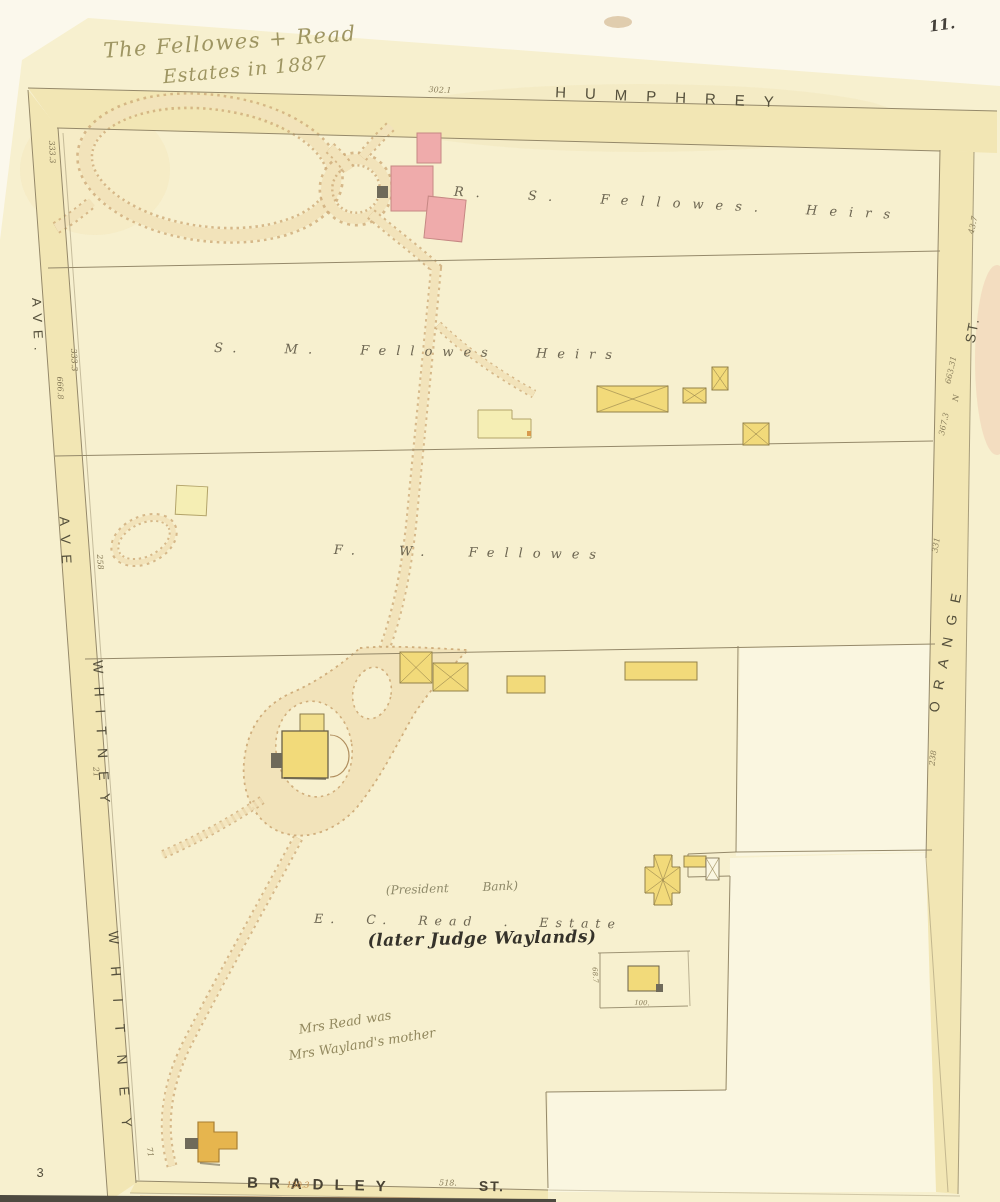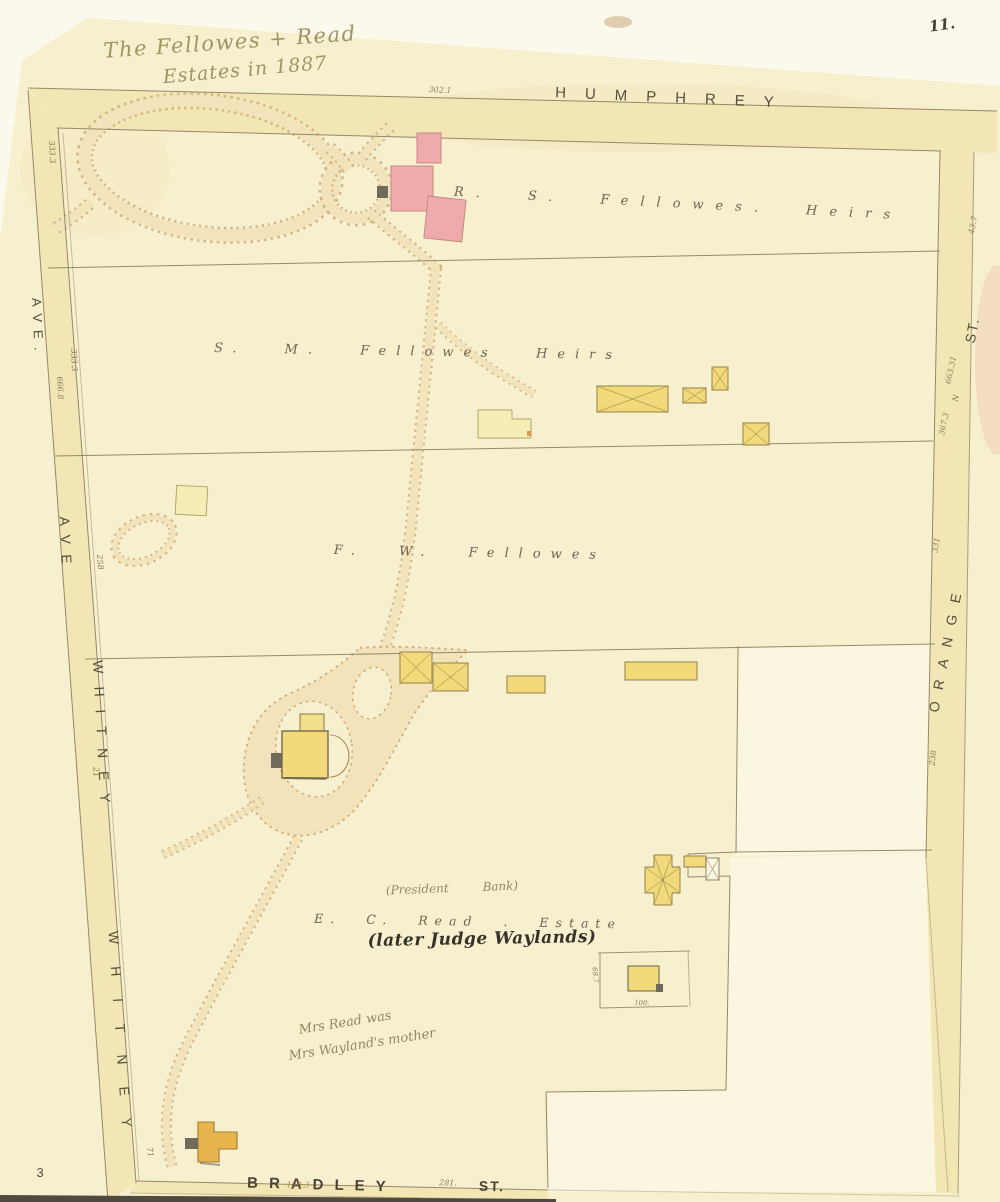--- a/index.html
+++ b/index.html
@@ -218,16 +218,16 @@
   <div class="lbl dim" style="left:150px;top:1152px;transform:translate(-50%,-50%) rotate(80deg);">71</div>
   <div class="lbl dim" style="left:973px;top:225px;transform:translate(-50%,-50%) rotate(-78deg);">43.7</div>
   <div class="lbl dim" style="left:951px;top:370px;transform:translate(-50%,-50%) rotate(-78deg);">663.31</div>
   <div class="lbl dim" style="left:956px;top:398px;transform:translate(-50%,-50%) rotate(-78deg);">N</div>
   <div class="lbl dim" style="left:944px;top:424px;transform:translate(-50%,-50%) rotate(-78deg);">367.3</div>
   <div class="lbl dim" style="left:936px;top:545px;transform:translate(-50%,-50%) rotate(-80deg);">331</div>
   <div class="lbl dim" style="left:933px;top:758px;transform:translate(-50%,-50%) rotate(-82deg);">238</div>
   <div class="lbl dim" style="left:595px;top:975px;transform:translate(-50%,-50%) rotate(87deg);font-size:7px;">68.7</div>
   <div class="lbl dim" style="left:642px;top:1003px;transform:translate(-50%,-50%) rotate(2deg);font-size:7px;">100.</div>
   <div class="lbl dim" style="left:298px;top:1185px;transform:translate(-50%,-50%) rotate(1deg);color:#c08a4a;">130.3</div>
-  <div class="lbl dim" style="left:448px;top:1183px;transform:translate(-50%,-50%) rotate(1deg);">281.</div>
+  <div class="lbl dim" style="left:448px;top:1183px;transform:translate(-50%,-50%) rotate(1deg);">518.</div>
 
   <div class="lbl" style="left:40px;top:1172px;transform:translate(-50%,-50%);font-size:13px;color:#55503e;">3</div>
 </div>
 
 </body></html>

